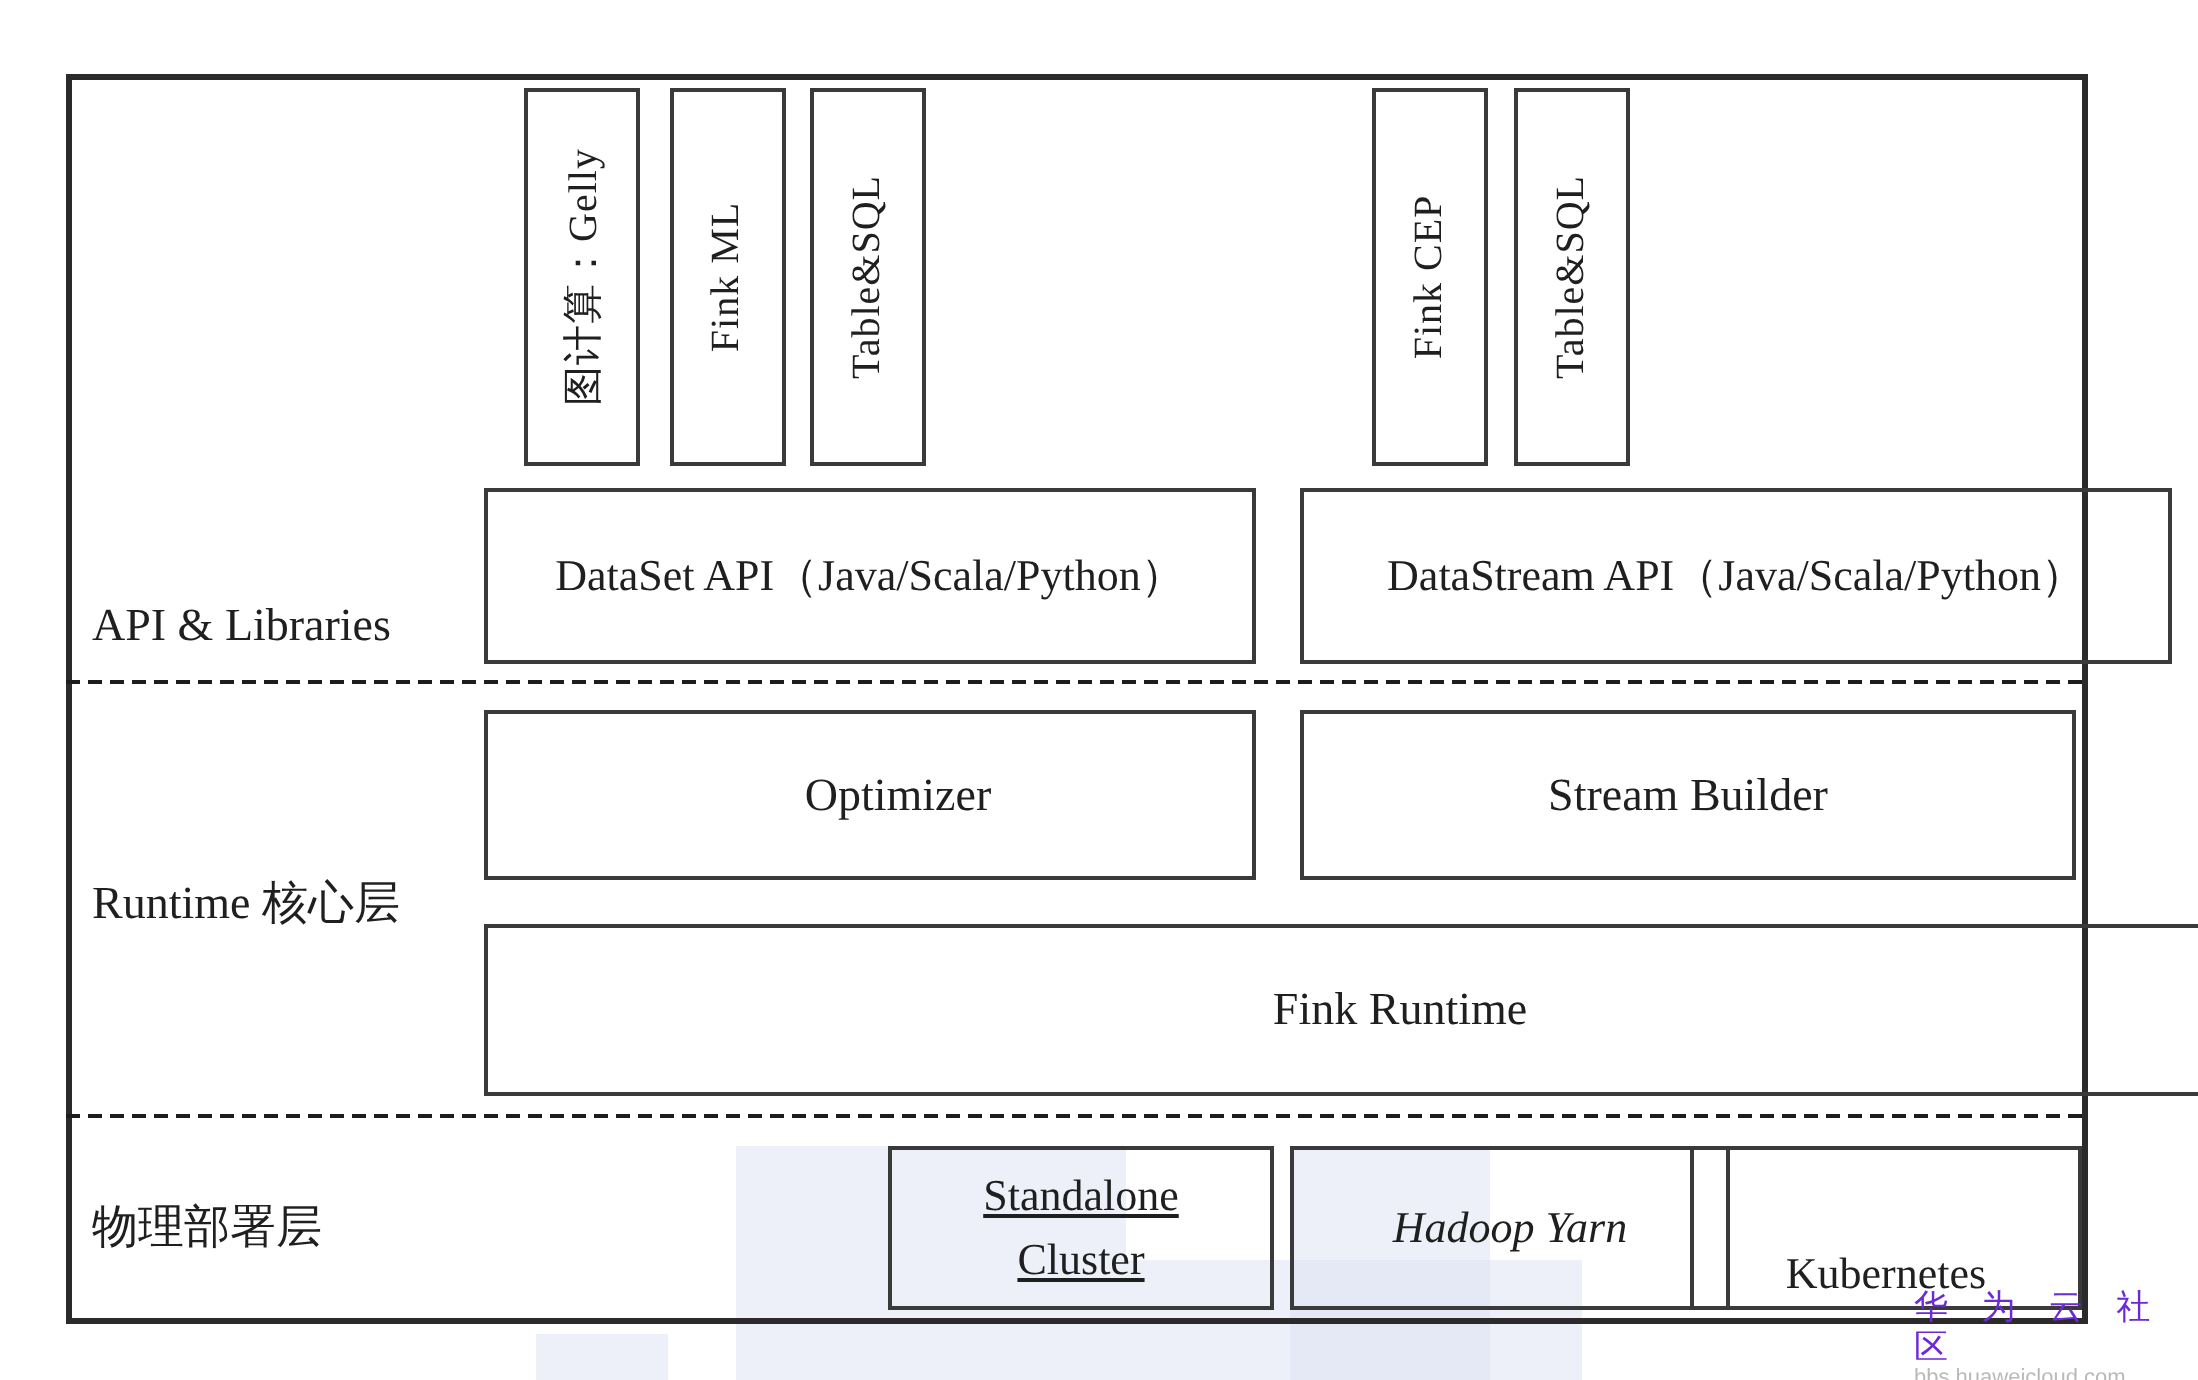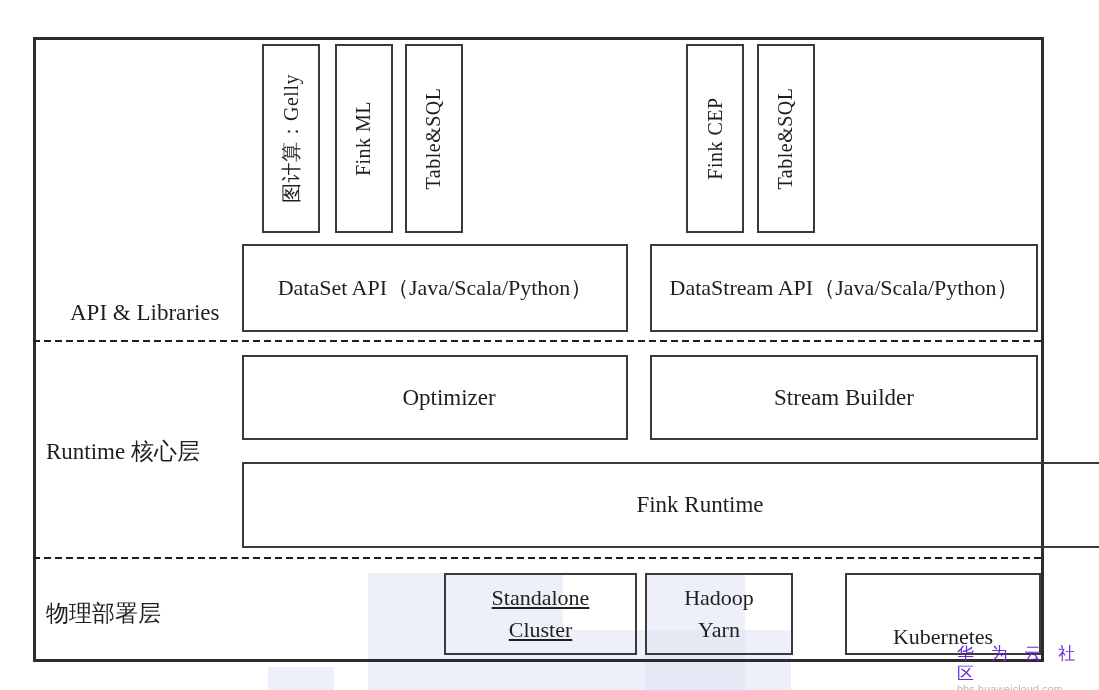--- a/index.html
+++ b/index.html
@@ -63,49 +63,49 @@
     <span>Fink CEP</span>
   </div>
   <div class="box vbox" style="left:757px;">
     <span>Table&amp;SQL</span>
   </div>
 
   <div class="box apibox" style="left:242px;width:386px;">
     <div>DataSet API</div>
     <div>（Java/Scala/Python）</div>
   </div>
-  <div class="box apibox" style="left:650px;width:388px;">
+  <div class="box apibox" style="left:650px;width:436px;">
     <div>DataStream API</div>
     <div>（Java/Scala/Python）</div>
   </div>
 
   <div class="dash" style="top:340px;"></div>
   <div class="dash" style="top:557px;"></div>
 
   <div class="box runbox" style="left:242px;width:386px;padding-left:28px;">
     <span>Optimizer</span>
   </div>
   <div class="box runbox" style="left:650px;width:388px;">
     <span>Stream Builder</span>
   </div>
   <div class="box fullbox" style="left:242px;width:916px;">
     <span>Fink Runtime</span>
   </div>
 
   <div class="box depbox" style="left:444px;width:193px;text-decoration:underline;">
     <span>Standalone Cluster</span>
   </div>
-  <div class="box depbox" style="left:645px;width:148px;">
+  <div class="box depbox" style="left:645px;width:220px;font-style:italic;">
     <span>Hadoop Yarn</span>
   </div>
   <div class="box depbox" style="left:845px;width:196px;align-items:flex-end;">
     <span>Kubernetes</span>
   </div>
 
-  <div class="sidelabel" style="left:46px;top:300px;margin-left:24px;">API &amp; Libraries</div>
+  <div class="sidelabel" style="left:46px;top:300px;">API &amp; Libraries</div>
   <div class="sidelabel" style="left:46px;top:436px;">Runtime 核心层</div>
   <div class="sidelabel" style="left:46px;top:598px;">物理部署层</div>
 
   <div class="wm" style="left:957px;top:644px;">
     <div class="wm-title">华 为 云 社 区</div>
     <div class="wm-url">bbs.huaweicloud.com</div>
   </div>
 
 </div>
 

